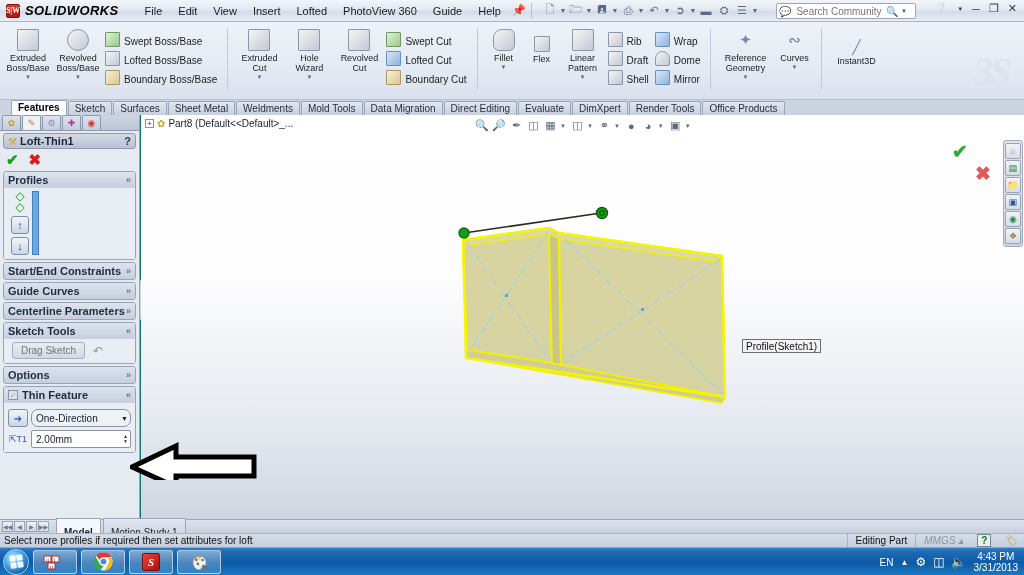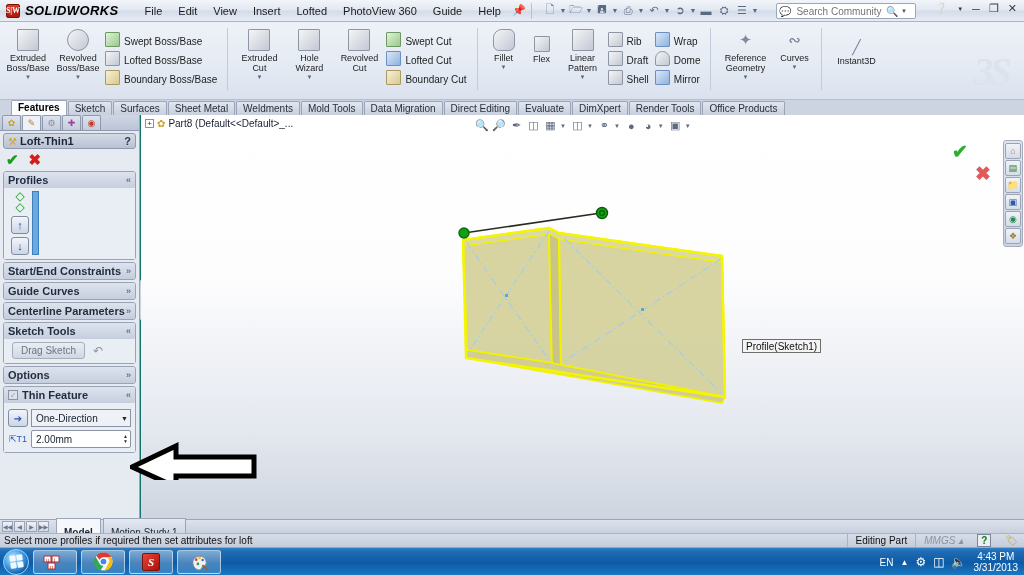--- a/index.html
+++ b/index.html
@@ -210,21 +210,21 @@
     width: 20px; height: 18px; border: 1px solid #7e8ca4; border-radius: 3px;
     background: linear-gradient(to bottom,#f2f5fa,#ccd6e6);
     display: flex; align-items: center; justify-content: center;
     color: #2a56b8; font-size: 10px; margin-right: 3px; flex: 0 0 20px;
   }
   .fld-ic2 {
     width: 20px; height: 18px; display: flex; align-items: center; justify-content: center;
     color: #2a56b8; font-size: 9px; margin-right: 3px; flex: 0 0 20px;
   }
   .combo {
-    flex: 1; height: 18px; background: #eef1f6; border: 1px solid #8b93a3; border-radius: 0;
+    flex: 1; height: 18px; background: #eef1f6; border: 1px solid #8b93a3; border-radius: 7px;
     display: flex; align-items: center; padding: 0 2px 0 4px; font-size: 10px; color: #15202e;
   }
   .combo .cv { flex: 1; }
   .combo .ca { font-size: 7px; color: #222; }
   .numfld {
     flex: 1; height: 18px; background: #fff; border: 1px solid #8b93a3; border-radius: 2px;
     display: flex; align-items: center; padding: 0 2px 0 4px; font-size: 10px; color: #15202e;
   }
   .numfld .nv { flex: 1; }
   .spin { display: flex; flex-direction: column; font-size: 5px; color: #333; line-height: 5px; }

